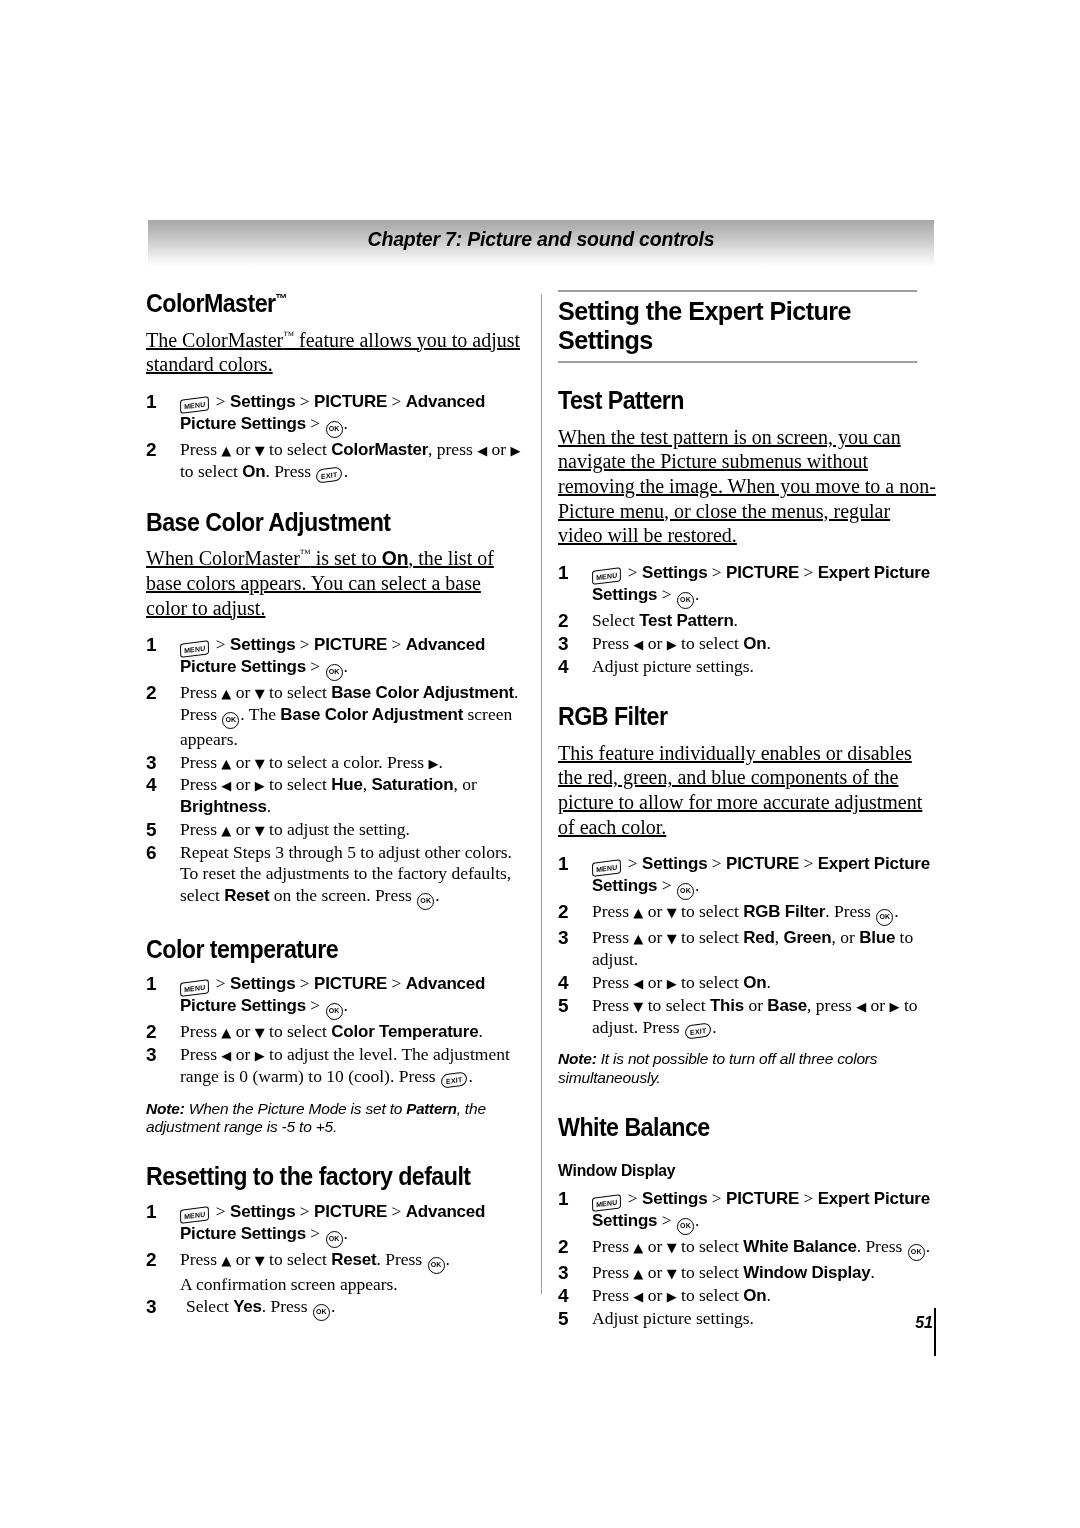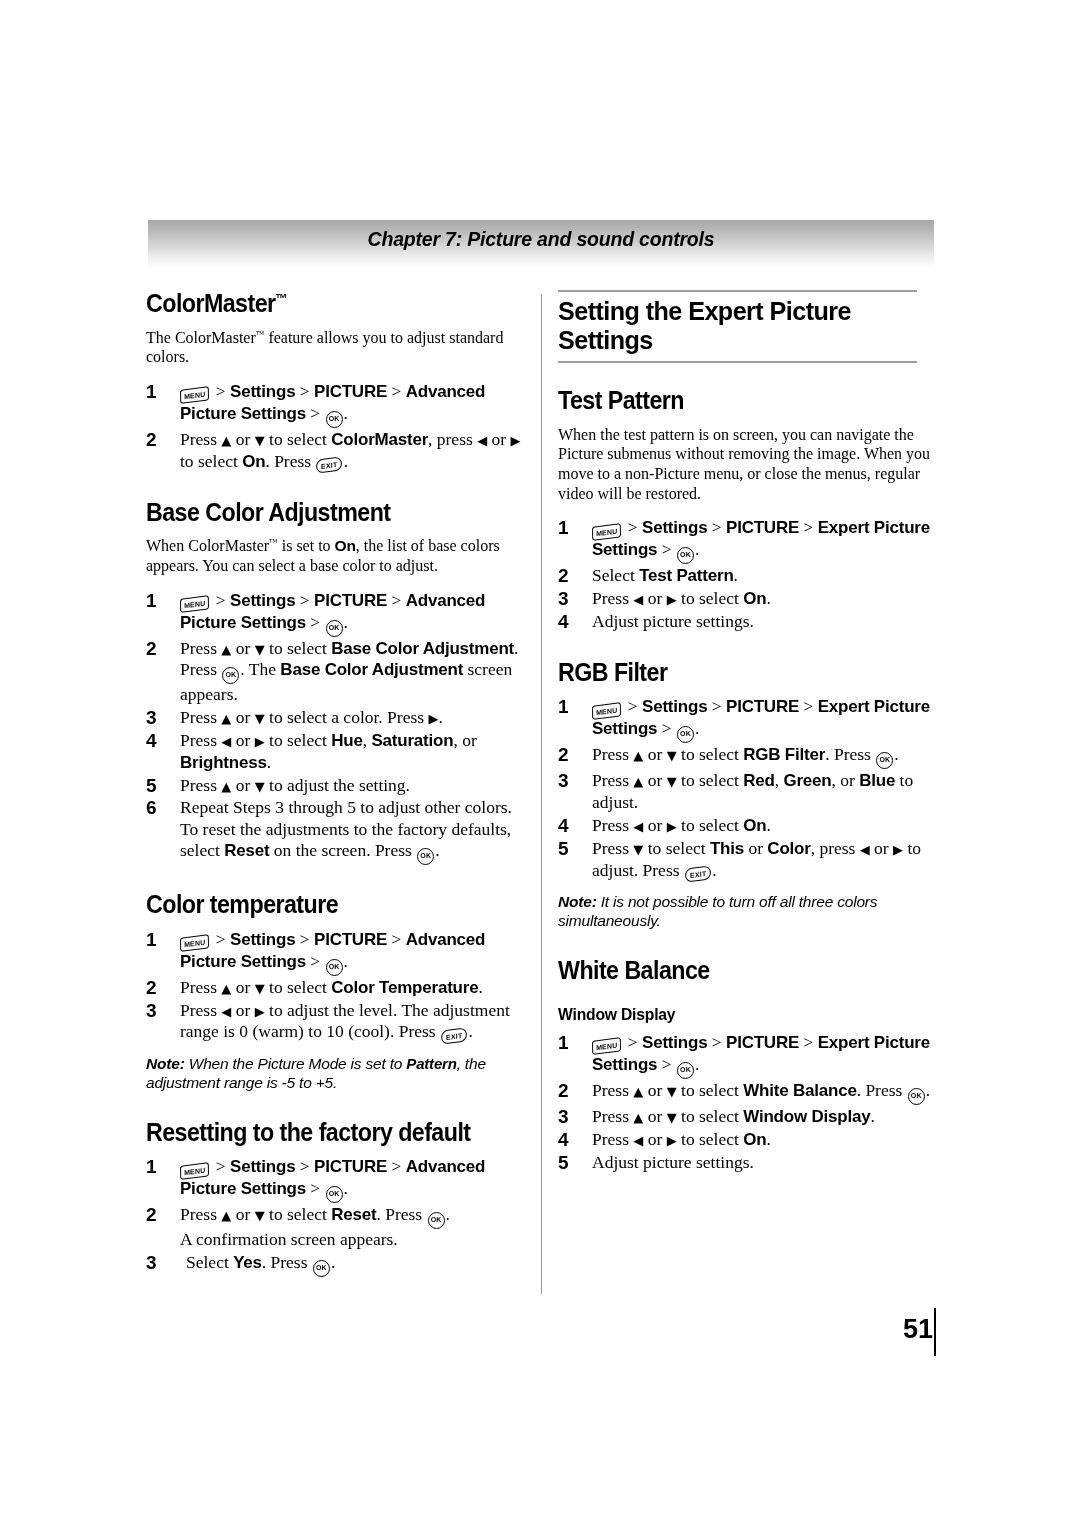--- a/index.html
+++ b/index.html
@@ -105,23 +105,24 @@
     letter-spacing: 0;
   }
   .tm-serif {
     font-size: 0.55em;
     vertical-align: super;
   }
 
   
   p.body {
     font-family: "Liberation Serif", serif;
-    font-size: 16px;
+    font-size: 20px;
     line-height: 1.23;
     margin: 0 0 14px 0;
+    text-decoration: underline;
   }
 
   
   ol.steps {
     list-style: none;
     margin: 0 0 12px 0;
     padding: 0;
   }
   ol.steps li {
     position: relative;
@@ -212,21 +213,22 @@
   }
   .gt { font-family: "Liberation Serif", serif; font-weight: normal; }
 
   
   .page-number {
     position: absolute;
     right: 147px;
     top: 1306px;
     font-family: "Liberation Sans", sans-serif;
     font-weight: bold;
-    font-size: 27px;
+    font-size: 16px;
+    font-style: italic;
   }
   .footer-rule {
     position: absolute;
     left: 934px;
     top: 1300px;
     width: 1.6px;
     height: 48px;
     background: #000;
   }
 </style>
@@ -295,27 +297,28 @@
 
     <ol class="steps">
       <li><span class="num">1</span><span class="key key-menu">MENU</span> <span class="gt">&gt;</span> <b>Settings</b> <span class="gt">&gt;</span> <b>PICTURE</b> <span class="gt">&gt;</span> <b>Expert Picture Settings</b> <span class="gt">&gt;</span> <span class="key key-ok">OK</span>.</li>
       <li><span class="num">2</span>Select <b>Test Pattern</b>.</li>
       <li><span class="num">3</span>Press <span class="arw">◀</span> or <span class="arw">▶</span> to select <b>On</b>.</li>
       <li><span class="num">4</span>Adjust picture settings.</li>
     </ol>
 
     <h1 class="sec-title spaced">RGB Filter</h1>
 
+    <p class="body">This feature individually enables or disables the red, green, and blue components of the picture to allow for more accurate adjustment of each color.</p>
 
     <ol class="steps">
       <li><span class="num">1</span><span class="key key-menu">MENU</span> <span class="gt">&gt;</span> <b>Settings</b> <span class="gt">&gt;</span> <b>PICTURE</b> <span class="gt">&gt;</span> <b>Expert Picture Settings</b> <span class="gt">&gt;</span> <span class="key key-ok">OK</span>.</li>
       <li><span class="num">2</span>Press <span class="arw">▲</span> or <span class="arw">▼</span> to select <b>RGB Filter</b>. Press <span class="key key-ok">OK</span>.</li>
       <li><span class="num">3</span>Press <span class="arw">▲</span> or <span class="arw">▼</span> to select <b>Red</b>, <b>Green</b>, or <b>Blue</b> to adjust.</li>
       <li><span class="num">4</span>Press <span class="arw">◀</span> or <span class="arw">▶</span> to select <b>On</b>.</li>
-      <li><span class="num">5</span>Press <span class="arw">▼</span> to select <b>This</b> or <b>Color</b>, press <span class="arw">◀</span> or <span class="arw">▶</span> to adjust. Press <span class="key key-exit">EXIT</span>.</li>
+      <li><span class="num">5</span>Press <span class="arw">▼</span> to select <b>This</b> or <b>Base</b>, press <span class="arw">◀</span> or <span class="arw">▶</span> to adjust. Press <span class="key key-exit">EXIT</span>.</li>
     </ol>
 
     <p class="note"><span class="note-label">Note:</span> <span>It is not possible to turn off all three colors simultaneously.</span></p>
 
     <h1 class="sec-title spaced">White Balance</h1>
 
     <h3 class="sub-title">Window Display</h3>
 
 
     <ol class="steps">

